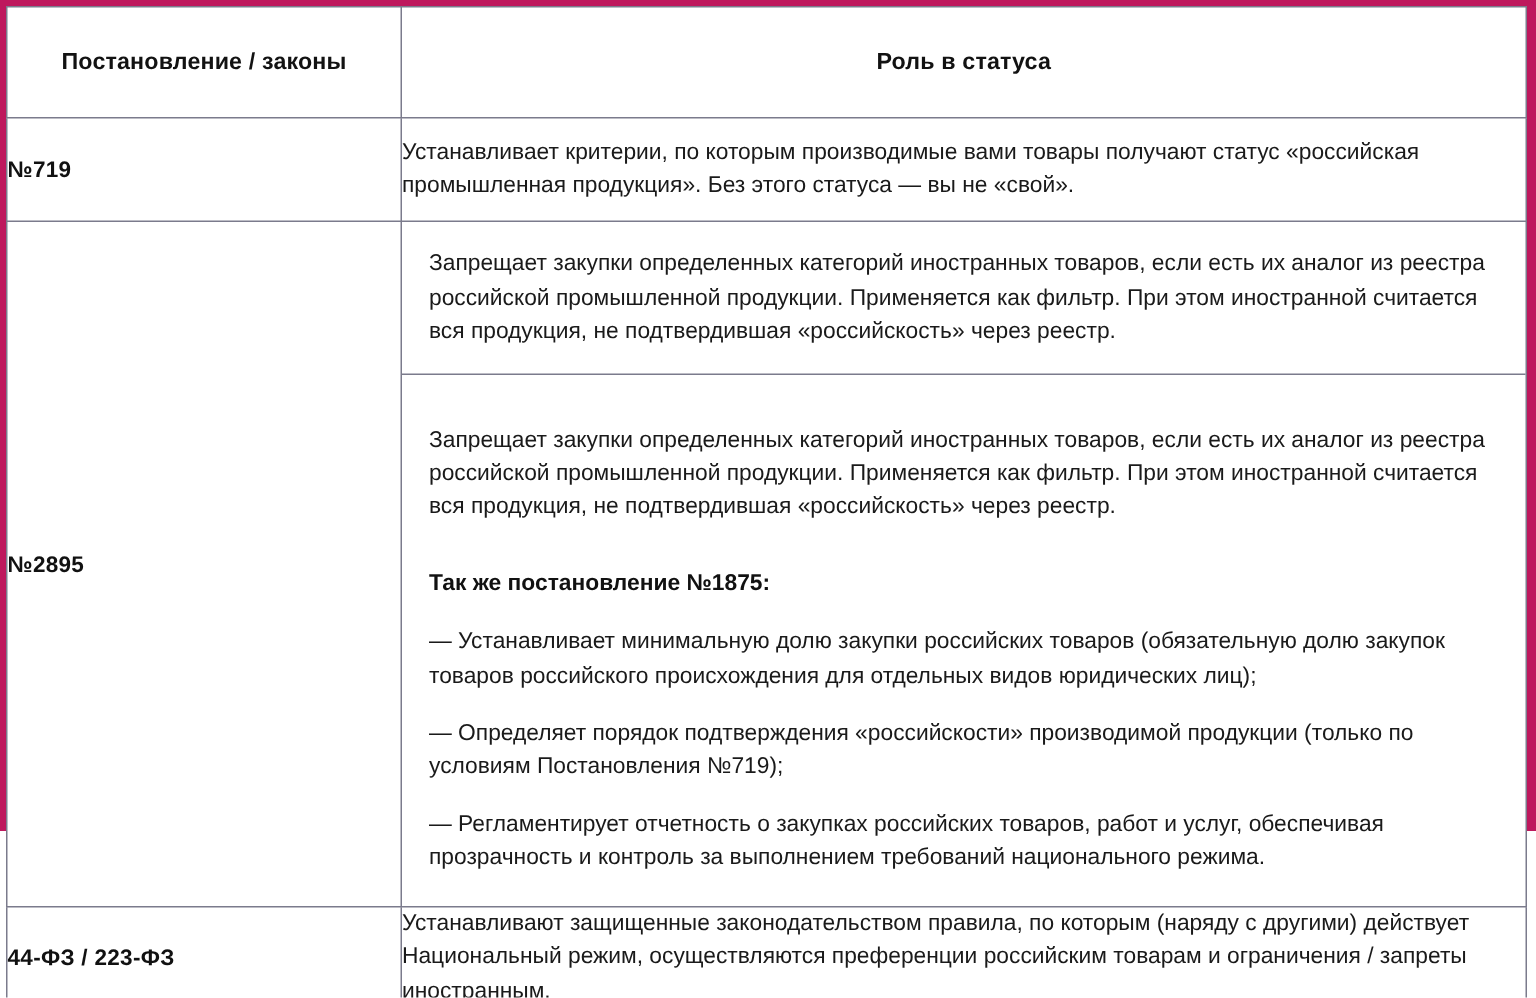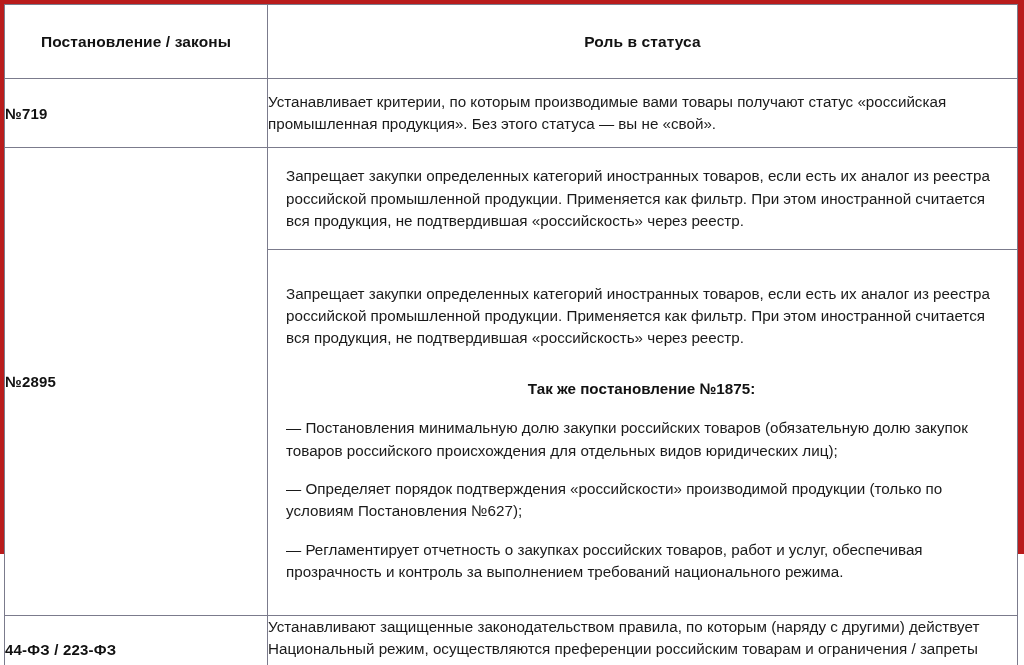--- a/index.html
+++ b/index.html
@@ -15,21 +15,21 @@
     font-family: "Liberation Sans", "DejaVu Sans", sans-serif;
     color: #1a1a1a;
     -webkit-font-smoothing: antialiased;
   }
 
   .sheet {
     position: relative;
     width: 1024px;
     height: 554px;
     box-sizing: border-box;
-    background: #b91c1c;
+    background: #be185d;
   }
 
   
   .law-table {
     position: absolute;
     left: 4px;
     top: 4px;
     width: 1013px;
     border-collapse: collapse;
     table-layout: fixed;
@@ -101,36 +101,35 @@
 
   .role-block + .role-block.ruled {
     border-top: 1.6px solid #7b7b8c;
   }
 
   .role-sub {
     font-weight: bold;
     font-size: 15.2px;
     color: #111111;
     margin: 0 0 4px 0;
-    text-align: center;
   }
 
   .role-bullets {
     list-style: none;
     margin: 0;
     padding: 0;
   }
 
   .role-bullets li {
     margin: 0 0 16px 0;
     line-height: 1.47;
   }
 
   .role-bullets li:last-child {
-    margin-bottom: 15px;
+    margin-bottom: 4px;
   }
 
   .blk-spacer {
     height: 13px;
   }
 </style>
 </head>
 <body>
 
 <div class="sheet">
@@ -166,22 +165,22 @@
           <div class="role-block ruled">
             <p>Запрещает закупки определенных категорий иностранных товаров, если есть их аналог из реестра российской промышленной продукции. Применяется как фильтр. При этом иностранной считается вся продукция, не подтвердившая «российскость» через реестр.</p>
 
             <div class="blk-spacer"></div>
 
             <p class="role-sub">Так же постановление №1875:</p>
 
             <div class="blk-spacer"></div>
 
             <ul class="role-bullets">
-              <li>— Постановления минимальную долю закупки российских товаров (обязательную долю закупок товаров российского происхождения для отдельных видов юридических лиц);</li>
-              <li>— Определяет порядок подтверждения «российскости» производимой продукции (только по условиям Постановления №627);</li>
+              <li>— Устанавливает минимальную долю закупки российских товаров (обязательную долю закупок товаров российского происхождения для отдельных видов юридических лиц);</li>
+              <li>— Определяет порядок подтверждения «российскости» производимой продукции (только по условиям Постановления №719);</li>
               <li>— Регламентирует отчетность о закупках российских товаров, работ и услуг, обеспечивая прозрачность и контроль за выполнением требований национального режима.</li>
             </ul>
           </div>
 
         </td>
       </tr>
 
       <tr>
         <td class="law-cell">44-ФЗ / 223-ФЗ</td>
         <td class="role-cell">

